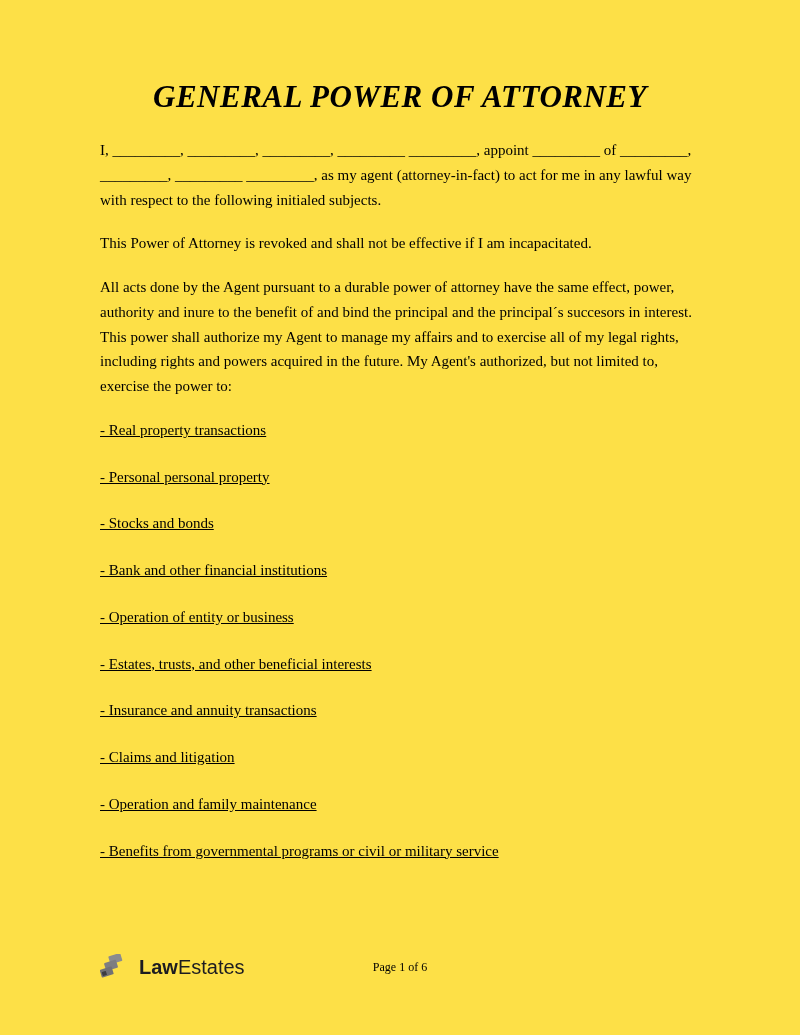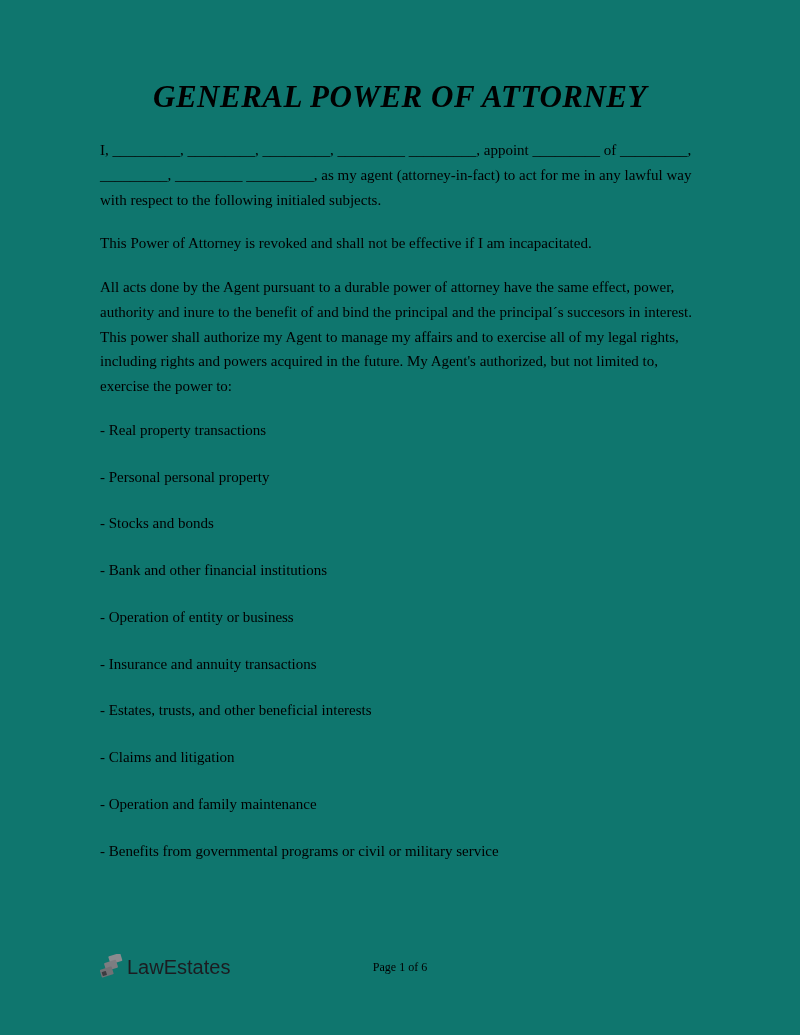--- a/index.html
+++ b/index.html
@@ -1,21 +1,21 @@
 <!DOCTYPE html>
 <html><head>
 <meta charset="utf-8">
 <style>
   * { margin: 0; padding: 0; box-sizing: border-box; }
   html, body { background: #ffffff; }
   .page {
     position: relative;
     width: 800px;
     height: 1035px;
-    background: #0f766e;
+    background: #fde047;
     color: #000000;
     font-family: "Liberation Serif", "DejaVu Serif", serif;
     font-size: 15px;
     line-height: 24.75px;
     overflow: hidden;
   }
   .content {
     position: absolute;
     left: 100px;
     right: 100px;
@@ -25,41 +25,41 @@
     font-size: 31px;
     line-height: 38px;
     font-weight: bold;
     font-style: italic;
     text-align: center;
     letter-spacing: 0.5px;
     margin-bottom: 22px;
     white-space: nowrap;
   }
   .para { margin-bottom: 19px; }
-  .powers-list .power-item { margin-bottom: 22px; }
+  .powers-list .power-item { margin-bottom: 22px; text-decoration: underline; }
   .footer {
     position: absolute;
     left: 0;
     right: 0;
     top: 951px;
     height: 34px;
   }
   .logo {
     position: absolute;
     left: 100px;
     top: 3px;
     display: flex;
     align-items: center;
     gap: 4px;
     font-family: "Liberation Sans", "DejaVu Sans", sans-serif;
     font-size: 20px;
     line-height: 24px;
     color: #1c1c21;
   }
-  .logo .law { font-weight: 400; }
+  .logo .law { font-weight: 700; margin-left: 12px; }
   .logo .district { font-weight: 400; }
   .page-number {
     position: absolute;
     left: 0;
     right: 0;
     top: 6px;
     text-align: center;
     font-size: 12px;
     line-height: 20px;
   }
@@ -78,22 +78,22 @@
     <p class="para">This Power of Attorney is revoked and shall not be effective if I am incapacitated.</p>
 
     <p class="para">All acts done by the Agent pursuant to a durable power of attorney have the same effect, power, authority and inure to the benefit of and bind the principal and the principal´s succesors in interest. This power shall authorize my Agent to manage my affairs and to exercise all of my legal rights, including rights and powers acquired in the future. My Agent's authorized, but not limited to, exercise the power to:</p>
 
     <div class="powers-list">
       <p class="power-item">- Real property transactions</p>
       <p class="power-item">- Personal personal property</p>
       <p class="power-item">- Stocks and bonds</p>
       <p class="power-item">- Bank and other financial institutions</p>
       <p class="power-item">- Operation of entity or business</p>
+      <p class="power-item">- Estates, trusts, and other beneficial interests</p>
       <p class="power-item">- Insurance and annuity transactions</p>
-      <p class="power-item">- Estates, trusts, and other beneficial interests</p>
       <p class="power-item">- Claims and litigation</p>
       <p class="power-item">- Operation and family maintenance</p>
       <p class="power-item">- Benefits from governmental programs or civil or military service</p>
     </div>
 
   </div>
 
   <div class="footer">
     <div class="logo">
       <span class="logo-icon">

